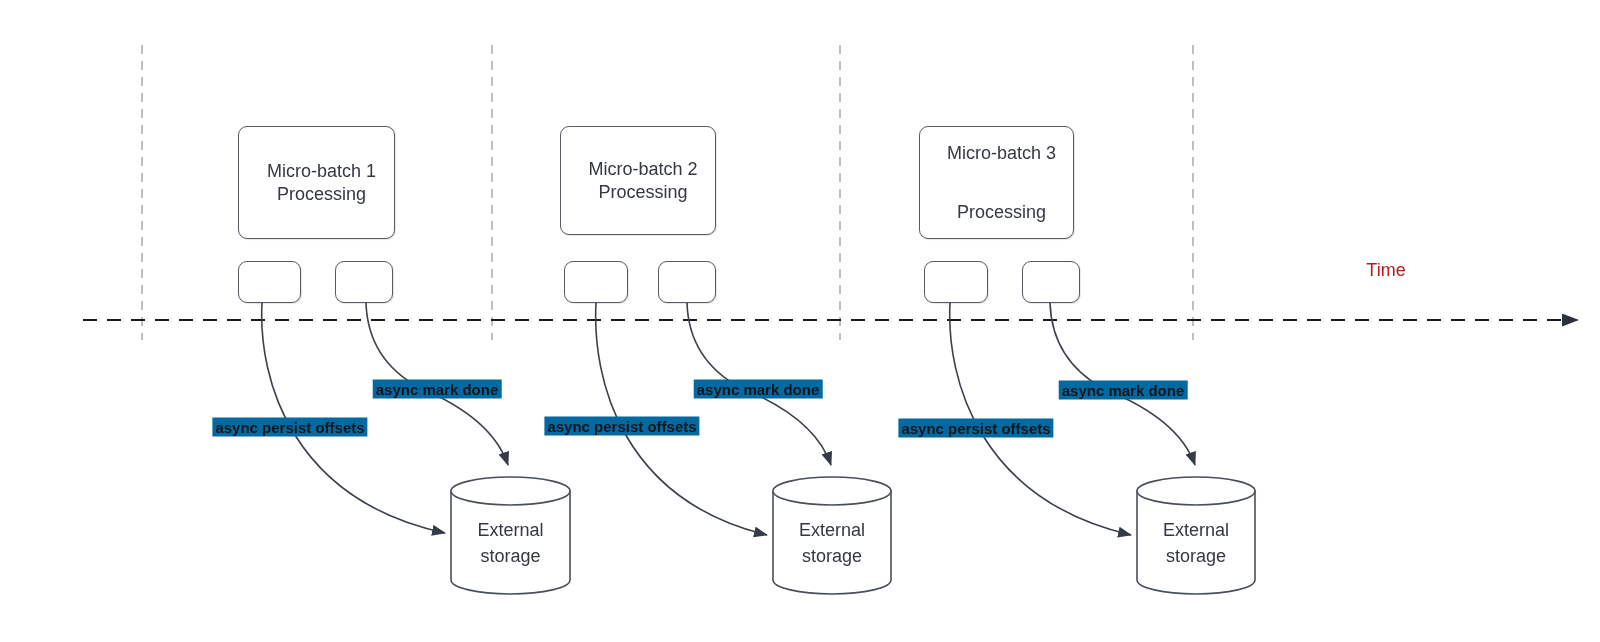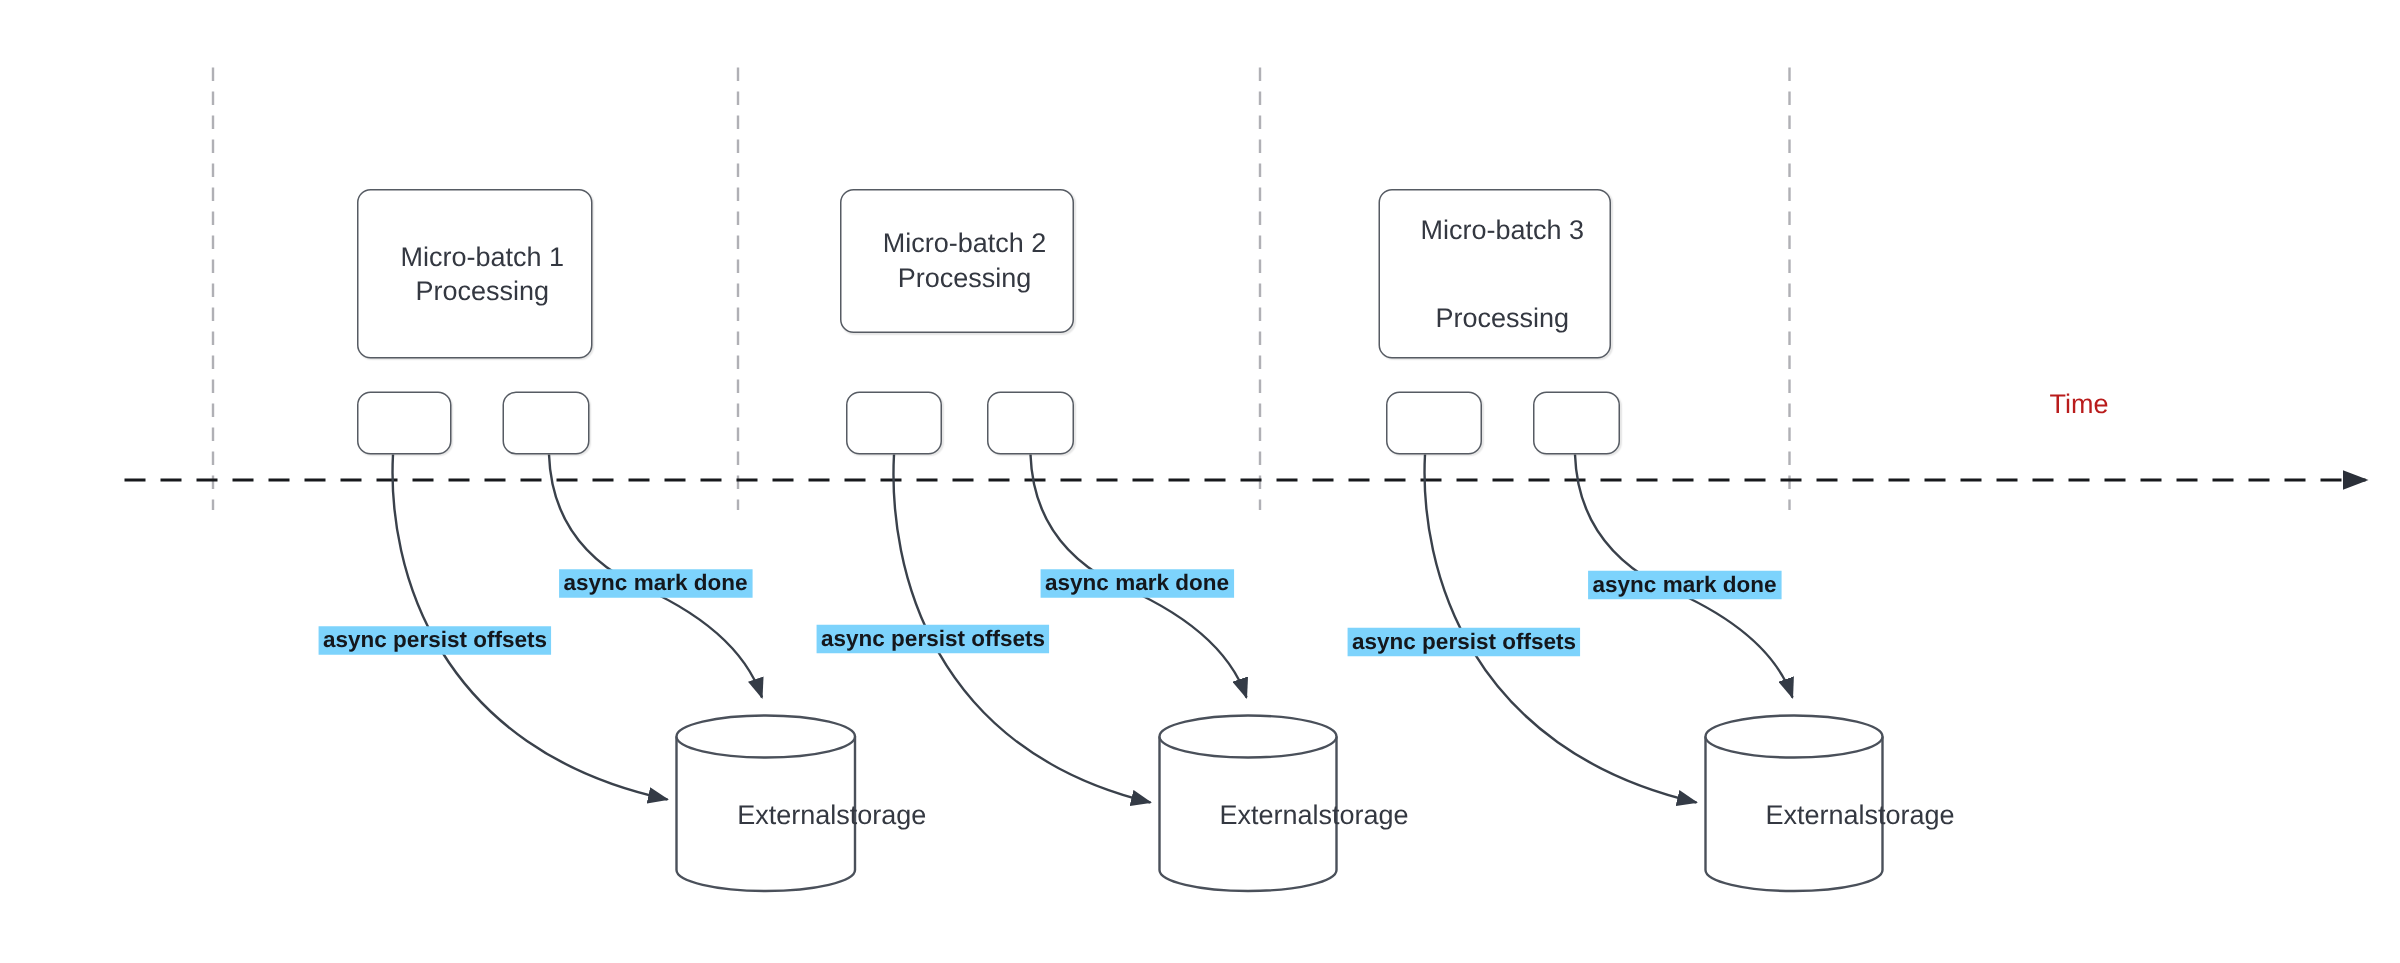--- a/index.html
+++ b/index.html
@@ -42,33 +42,32 @@
     position: absolute;
     box-sizing: border-box;
     border: 1.6px solid #565b63;
     border-radius: 9px;
     background: #ffffff;
     box-shadow: 1px 1px 1px rgba(0,0,0,0.10);
   }
   .cyl-text {
     position: absolute;
     display: flex;
-    flex-direction: row;
+    flex-direction: column;
     align-items: center;
     justify-content: center;
     text-align: center;
     color: #343841;
     font-size: 18px;
     line-height: 26px;
-    margin-left: 44px;
   }
   .edge-label {
     position: absolute;
     transform: translate(-50%, -50%);
-    background: #7dd3fc;
+    background: #0369a1;
     padding: 1px 3px;
     font-size: 15px;
     font-weight: bold;
     color: #14171c;
     white-space: nowrap;
   }
   .time-label {
     position: absolute;
     transform: translate(-50%, -50%);
     font-size: 18px;
@@ -133,21 +132,21 @@
   </div>
   <div class="mini-box" style="left:238px; top:261px; width:63px; height:42px;"></div>
   <div class="mini-box" style="left:335px; top:261px; width:58px; height:42px;"></div>
   <div class="edge-label" style="left:290px; top:427px;">async persist offsets</div>
   <div class="edge-label" style="left:437px; top:389px;">async mark done</div>
   <div class="cyl-text" style="left:451px; top:491px; width:119px; height:103px;">
     <span>External</span>
     <span>storage</span>
   </div>
 
-  <div class="proc-box" style="left:560px; top:126px; width:156px; height:96px;text-align:center;">
+  <div class="proc-box" style="left:560px; top:126px; width:156px; height:109px;text-align:center;">
     <span>Micro-batch 2</span>
     <span>Processing</span>
   </div>
   <div class="mini-box" style="left:564px; top:261px; width:64px; height:42px;"></div>
   <div class="mini-box" style="left:658px; top:261px; width:58px; height:42px;"></div>
   <div class="edge-label" style="left:622px; top:426px;">async persist offsets</div>
   <div class="edge-label" style="left:758px; top:389px;">async mark done</div>
   <div class="cyl-text" style="left:773px; top:491px; width:118px; height:103px;">
     <span>External</span>
     <span>storage</span>

